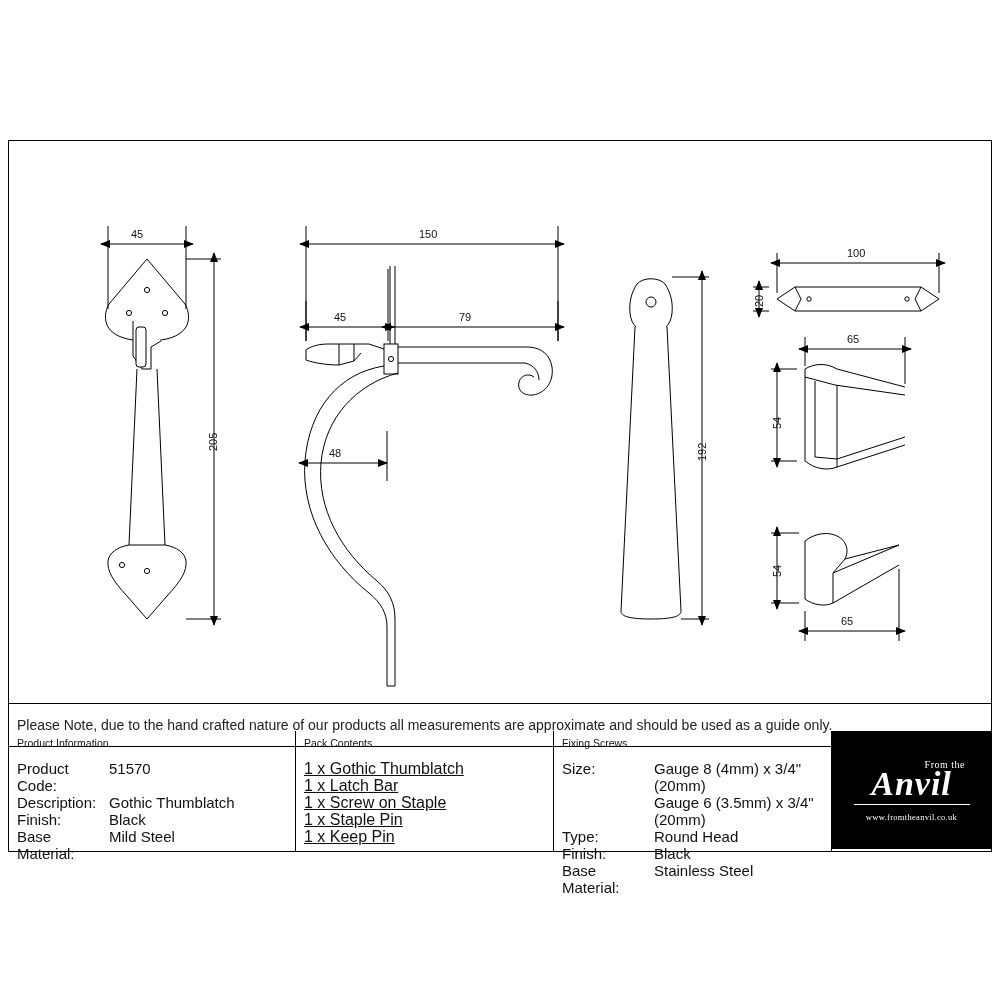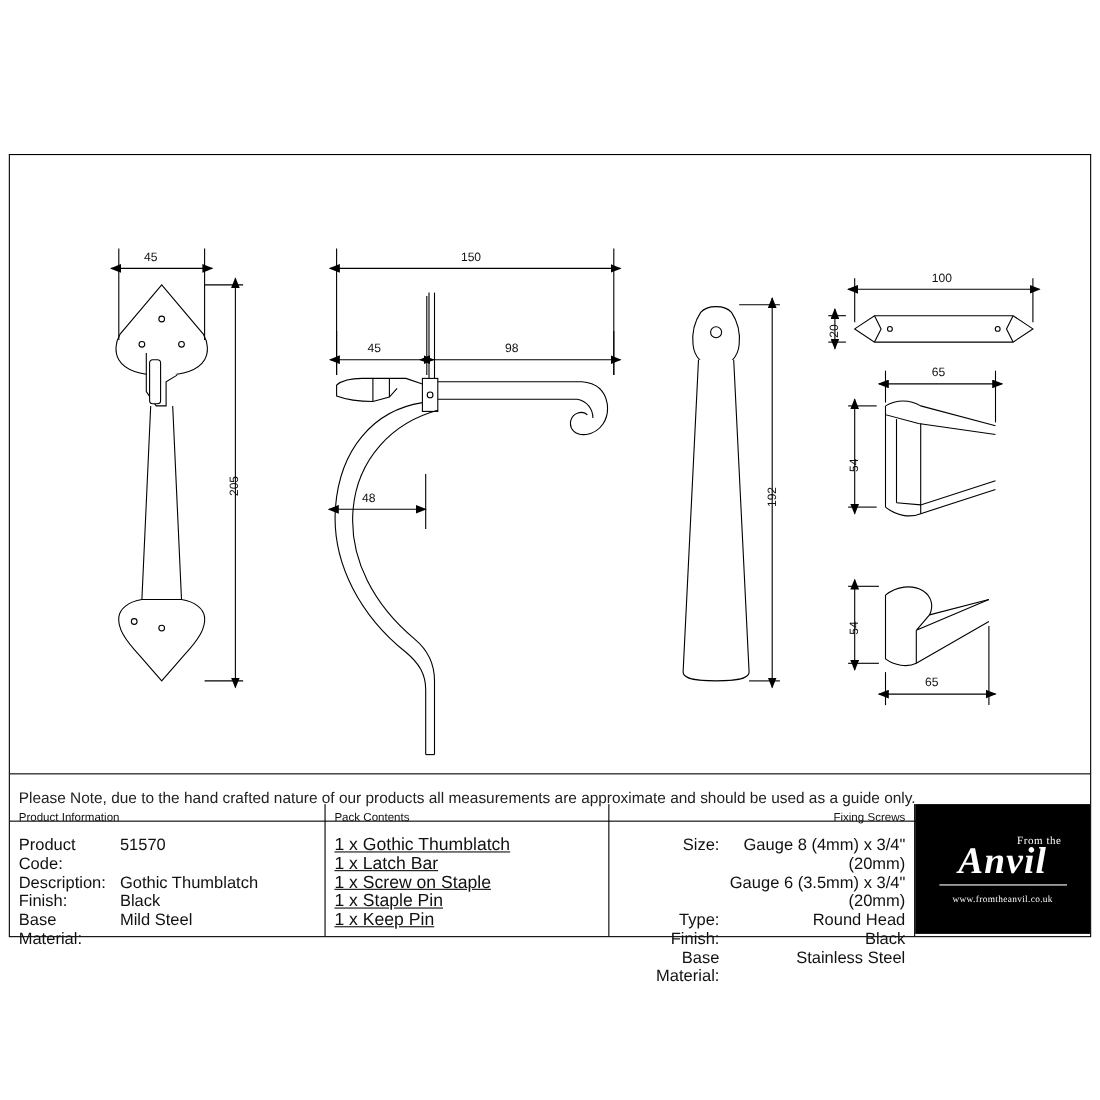--- a/index.html
+++ b/index.html
@@ -56,21 +56,21 @@
     display: flex;
   }
   .info-col {
     box-sizing: border-box;
     padding: 6px 8px 0 8px;
     border-right: 1px solid #000;
     height: 100%;
   }
   .col-product { width: 287px; }
   .col-pack { width: 258px; }
-  .col-screws { width: 278px; text-align: right; }
+  .col-screws { width: 278px; }
   .col-logo {
     width: 159px;
     border-right: none;
     padding: 0;
     position: relative;
   }
   .col-title {
     font-size: 10.5px;
     font-weight: normal;
     margin-bottom: 11px;
@@ -330,21 +330,21 @@
         </g>
 
       </g>
     </svg>
 
     <div class="dim" style="left:122px; top:87px;">45</div>
     <div class="dim vert" style="left:198px; top:310px;">205</div>
 
     <div class="dim" style="left:410px; top:87px;">150</div>
     <div class="dim" style="left:325px; top:170px;">45</div>
-    <div class="dim" style="left:450px; top:170px;">98</div>
+    <div class="dim" style="left:450px; top:170px;">79</div>
     <div class="dim" style="left:320px; top:306px;">48</div>
 
     <div class="dim vert" style="left:687px; top:320px;">192</div>
 
     <div class="dim" style="left:838px; top:106px;">100</div>
     <div class="dim vert" style="left:744px; top:166px;">20</div>
 
     <div class="dim" style="left:838px; top:192px;">65</div>
     <div class="dim vert" style="left:762px; top:288px;">54</div>
 

